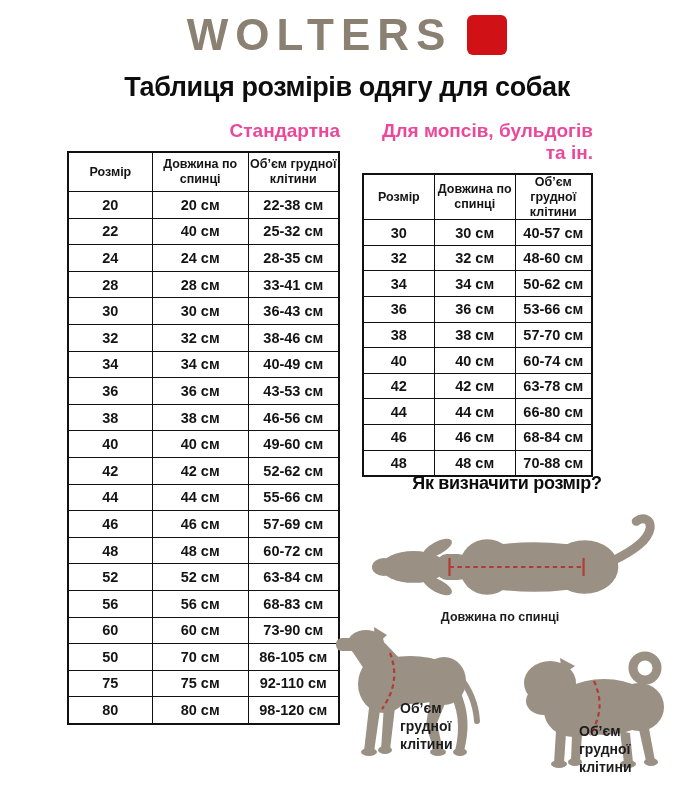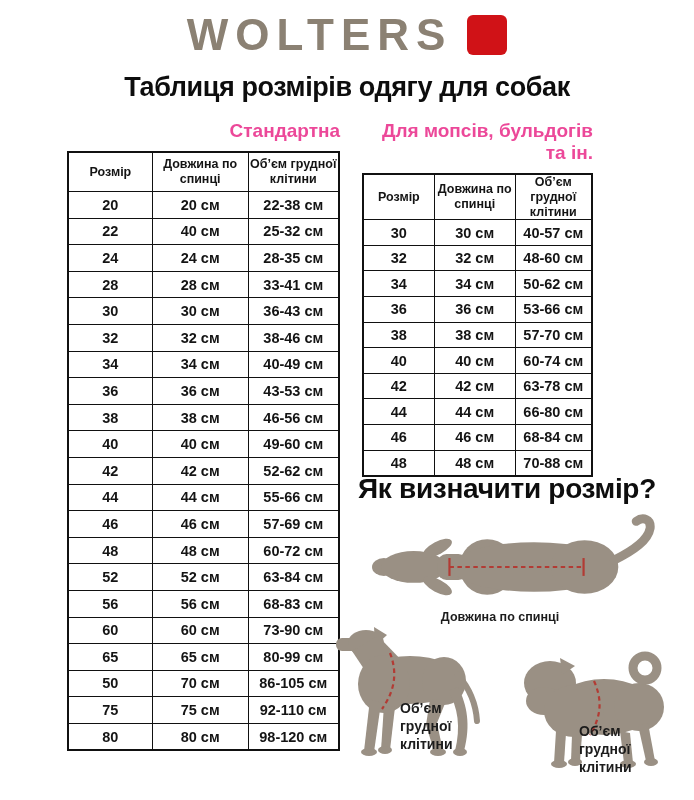--- a/index.html
+++ b/index.html
@@ -32,21 +32,21 @@
     border:1.5px solid var(--border,#111);text-align:center;vertical-align:middle;
     font-weight:700;padding:0;color:#141414;
   }
   .size-table th{font-size:12.5px;line-height:1.18;height:38px;}
   .w1{width:31%;margin-top:12px;} .w2{width:35.5%;} .w3{width:33.5%;}
   .tbl-std td{height:25.6px;font-size:14.5px;}
   .tbl-pug td{height:24.6px;font-size:14.5px;}
   
   .howto-title{
     position:absolute;left:347px;top:473px;width:320px;margin:0;text-align:center;
-    font-size:28px;font-weight:700;letter-spacing:-0.3px;color:#0d0d0d;
+    font-size:18px;font-weight:700;letter-spacing:-0.3px;color:#0d0d0d;
   }
   .sil{fill:var(--sil,#9a9084);}
   .sil-stroke{fill:none;stroke:var(--sil,#9a9084);}
   .meas{fill:none;stroke:var(--meas,#b23b34);stroke-width:2.2;stroke-dasharray:4.5 3.5;}
   .meas-tick{stroke:var(--meas,#b23b34);stroke-width:2.2;}
   .svg-abs{position:absolute;}
   .topdog{left:370px;top:514px;width:298px;height:100px;}
   .dog-standing{left:334px;top:623px;width:150px;height:140px;}
   .dog-bulldog{left:514px;top:643px;width:172px;height:130px;}
   .measure-label{
@@ -179,25 +179,20 @@
             <td>56 см</td>
             <td>68-83 см</td>
           </tr>
 
           <tr>
             <td>60</td>
             <td>60 см</td>
             <td>73-90 см</td>
           </tr>
 
-          <tr>
-            <td>65</td>
-            <td>65 см</td>
-            <td>80-99 см</td>
-          </tr>
 
           <tr>
             <td>50</td>
             <td>70 см</td>
             <td>86-105 см</td>
           </tr>
 
           <tr>
             <td>75</td>
             <td>75 см</td>

